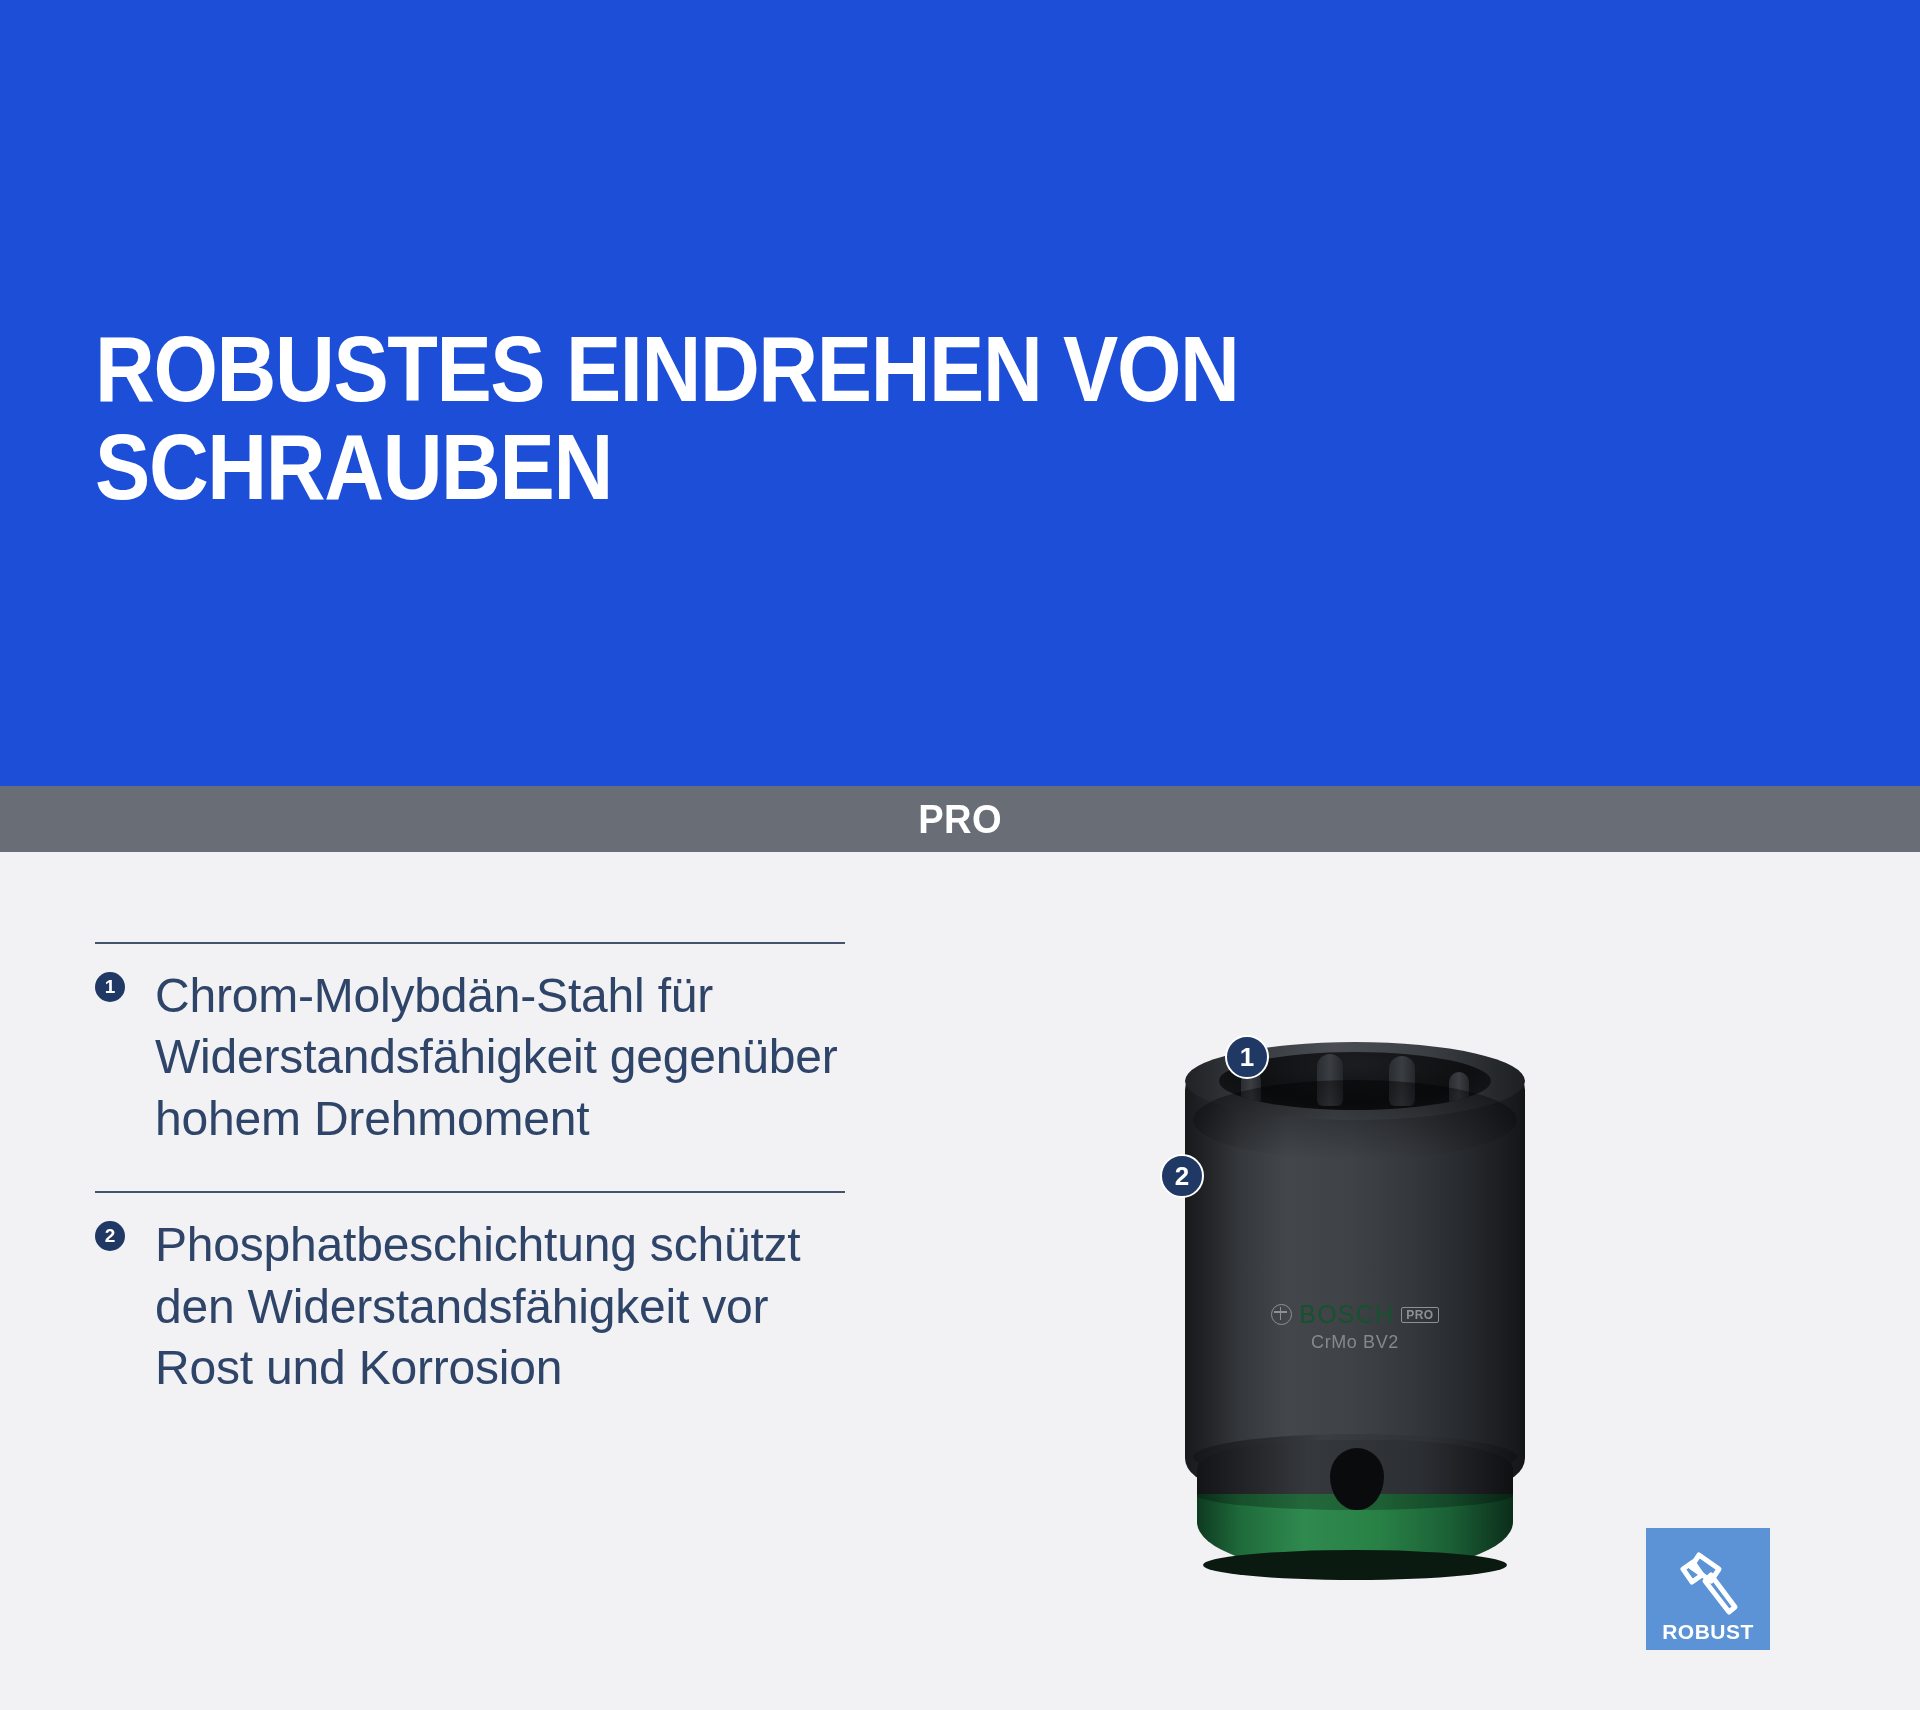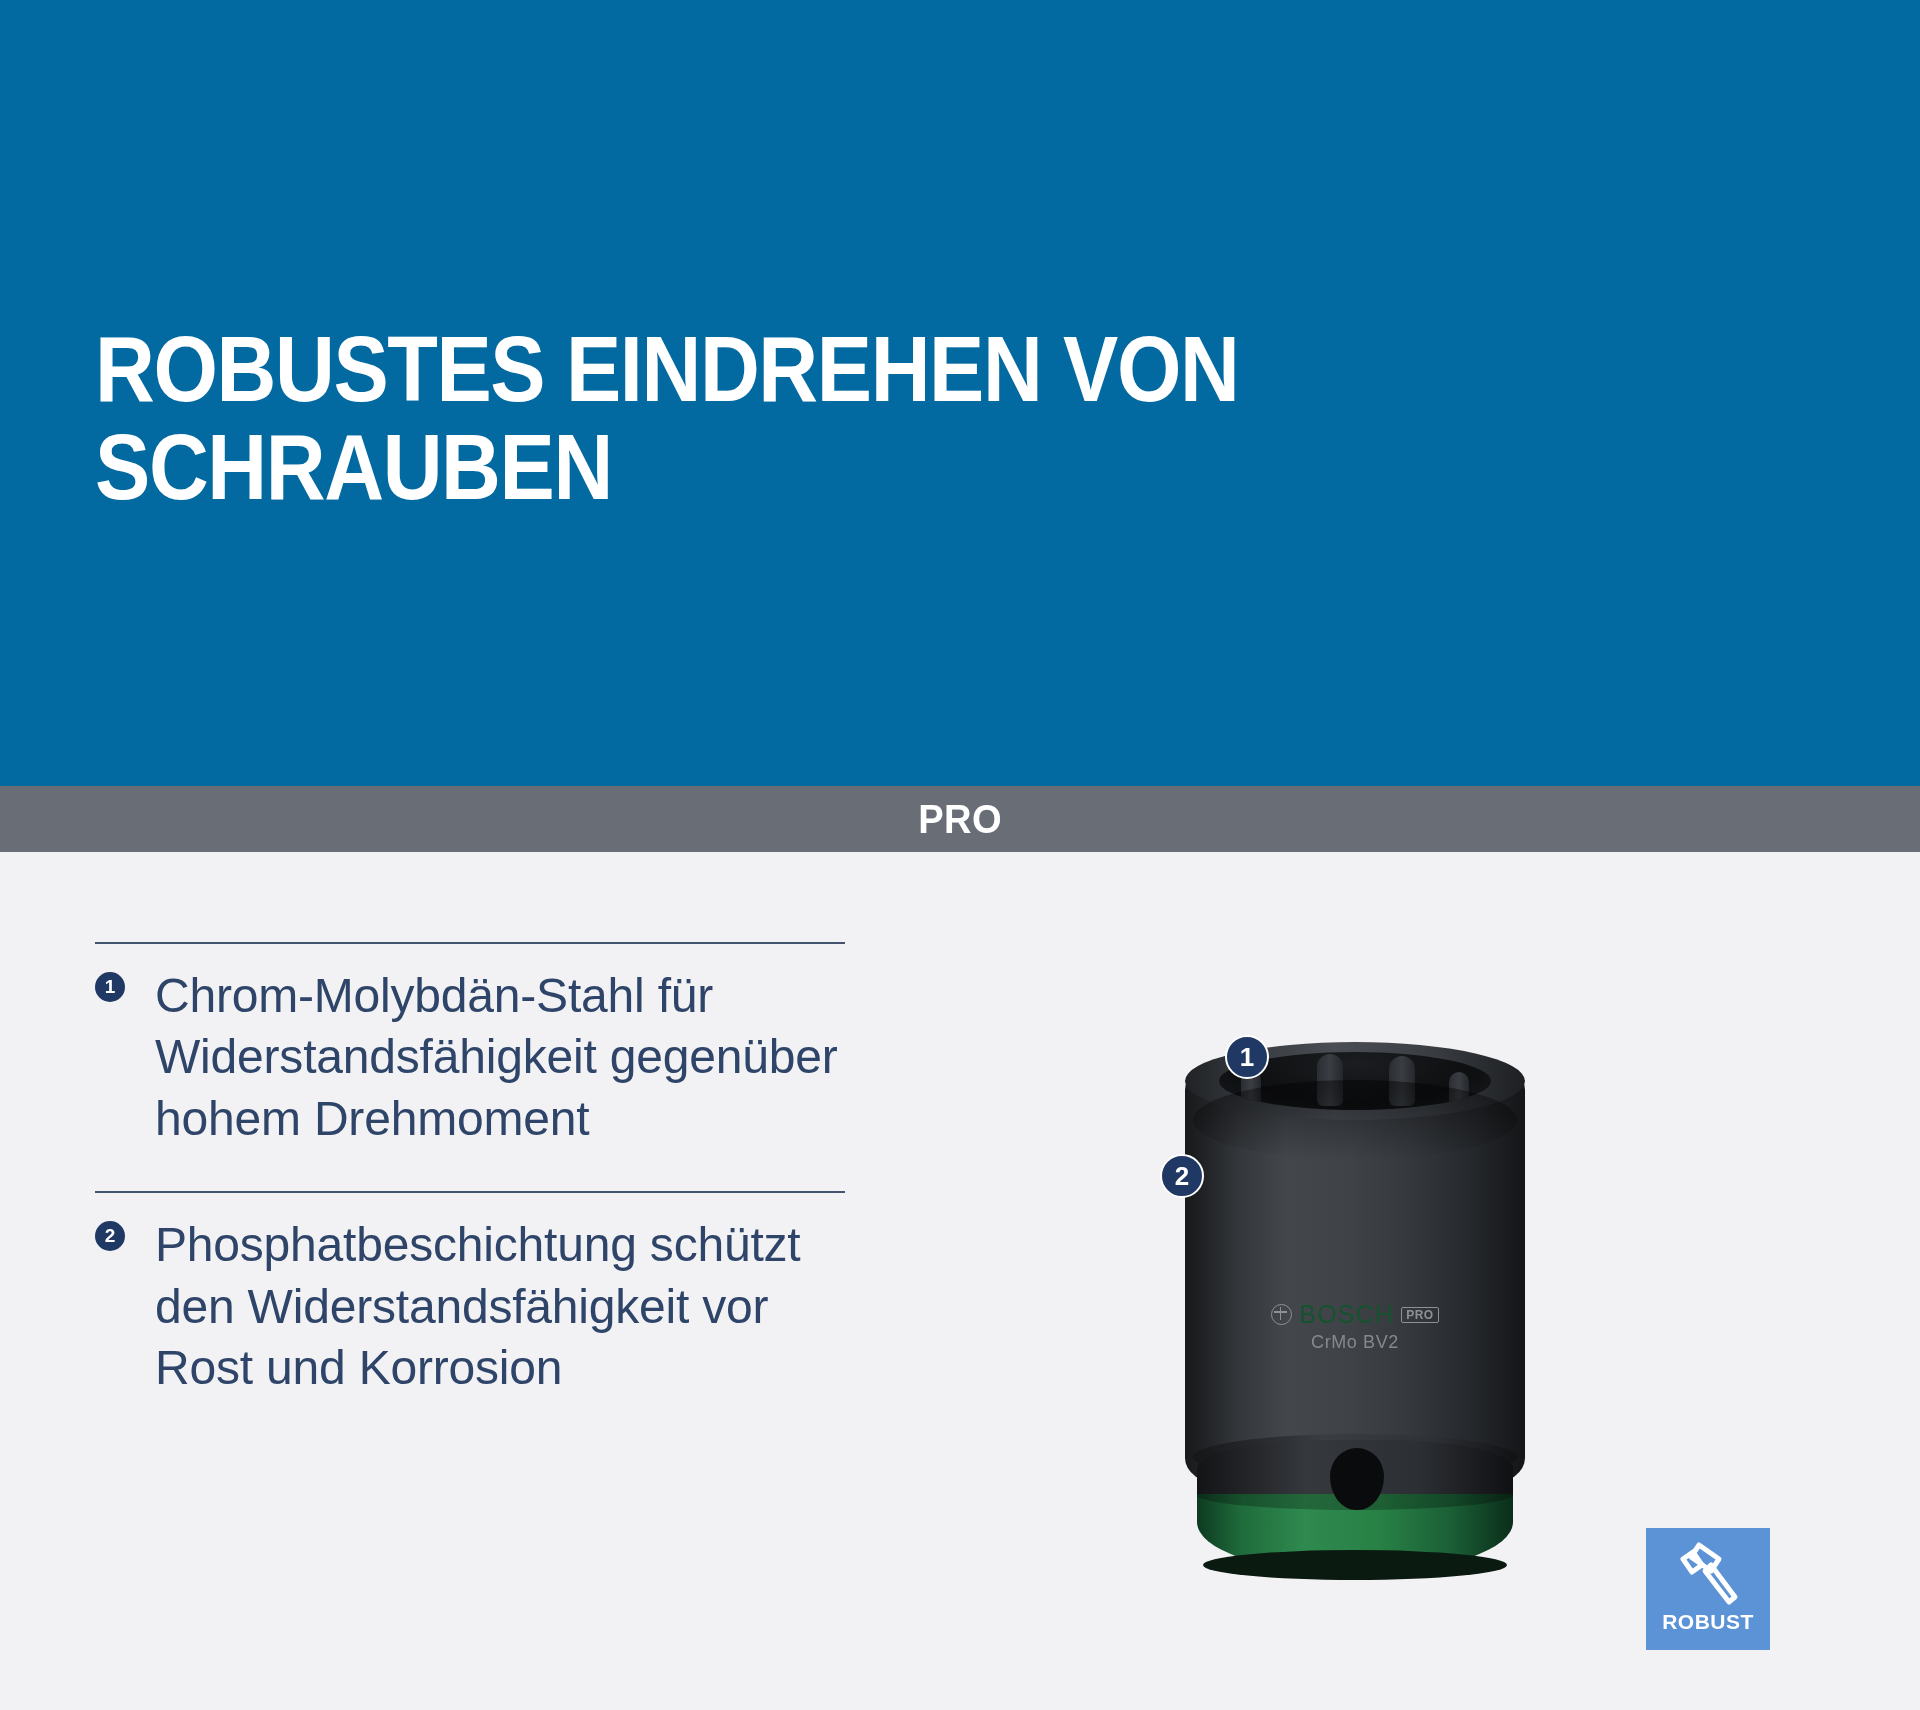--- a/index.html
+++ b/index.html
@@ -15,21 +15,21 @@
     position: relative;
   }
 
   
   .header {
     position: absolute;
     left: 0;
     top: 0;
     width: 1920px;
     height: 786px;
-    background: #0369a1;
+    background: #1d4ed8;
     overflow: hidden;
   }
   .headline {
     position: absolute;
     left: 95px;
     top: 320px;
     width: 1500px;
     color: #ffffff;
     font-family: "Liberation Sans", sans-serif;
     font-weight: bold;
@@ -373,21 +373,21 @@
     position: absolute;
     left: 1646px;
     top: 1528px;
     width: 124px;
     height: 122px;
     background: #5b93d6;
     display: flex;
     flex-direction: column;
     align-items: center;
     justify-content: flex-end;
-    padding-bottom: 18px;
+    padding-bottom: 8px;
     box-sizing: border-box;
   }
   .robust-icon {
     width: 74px;
     height: 70px;
     margin-bottom: 2px;
   }
   .robust-label {
     color: #ffffff;
     font-family: "Liberation Sans", sans-serif;

